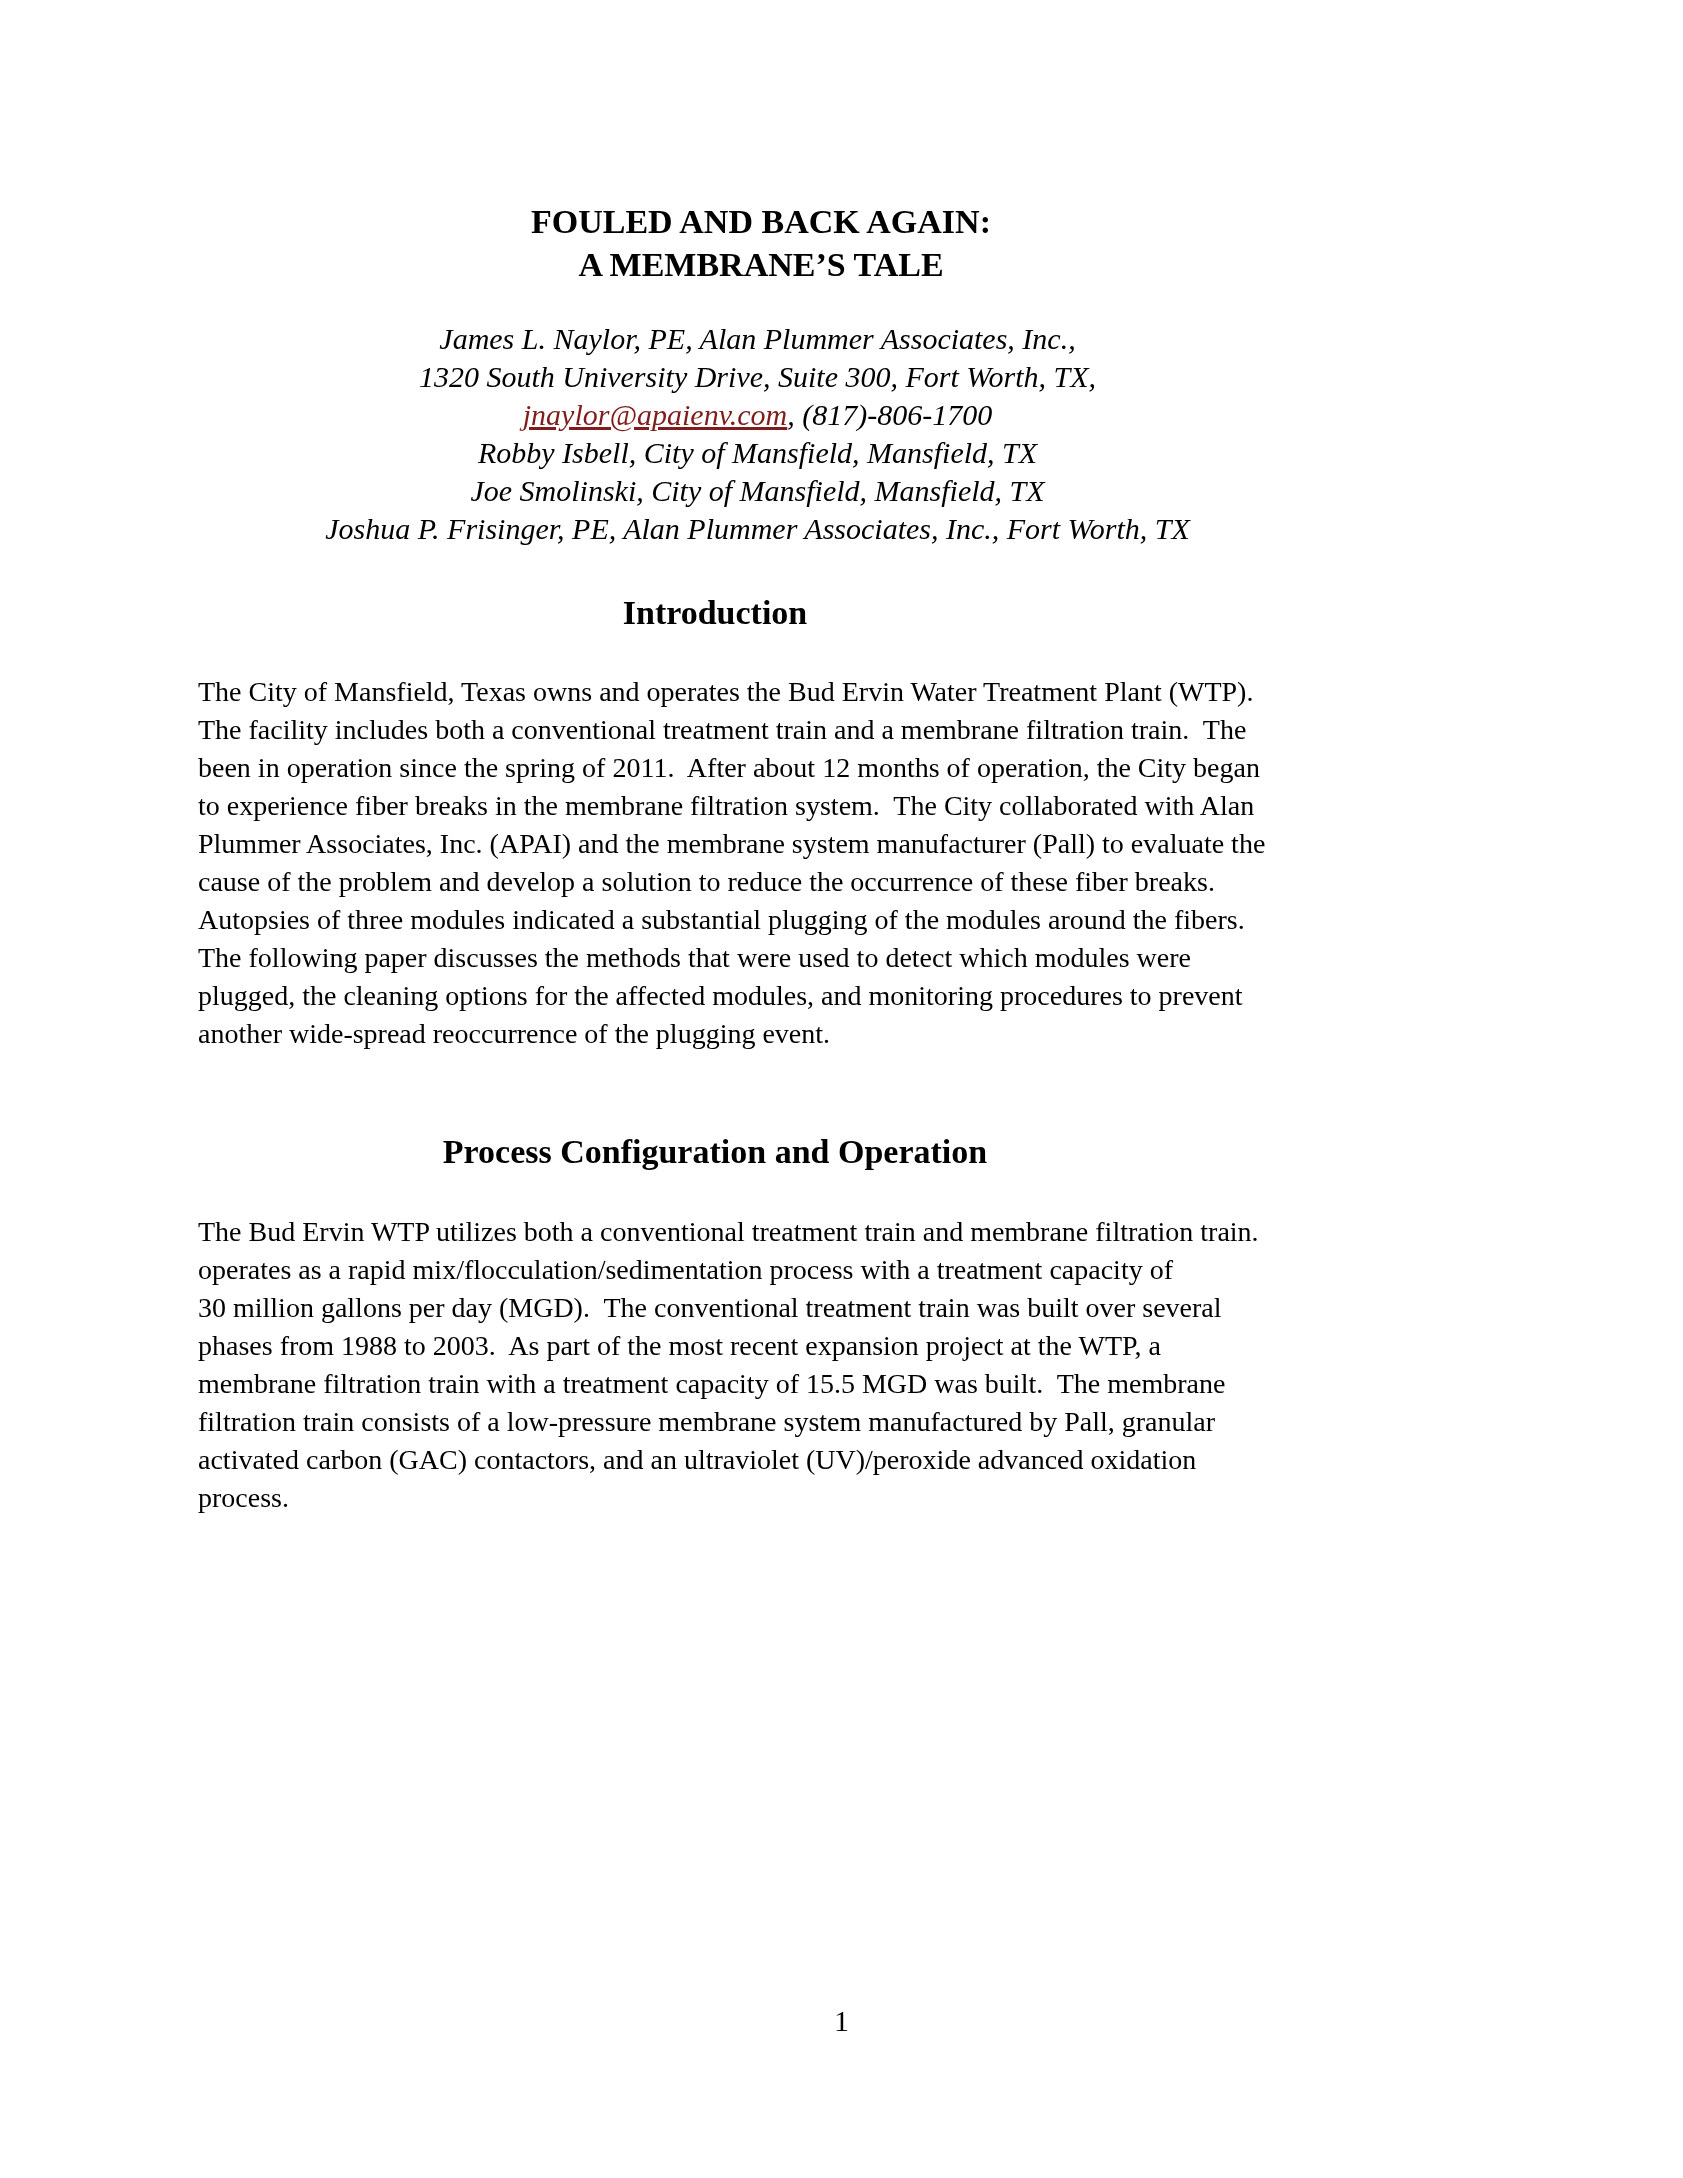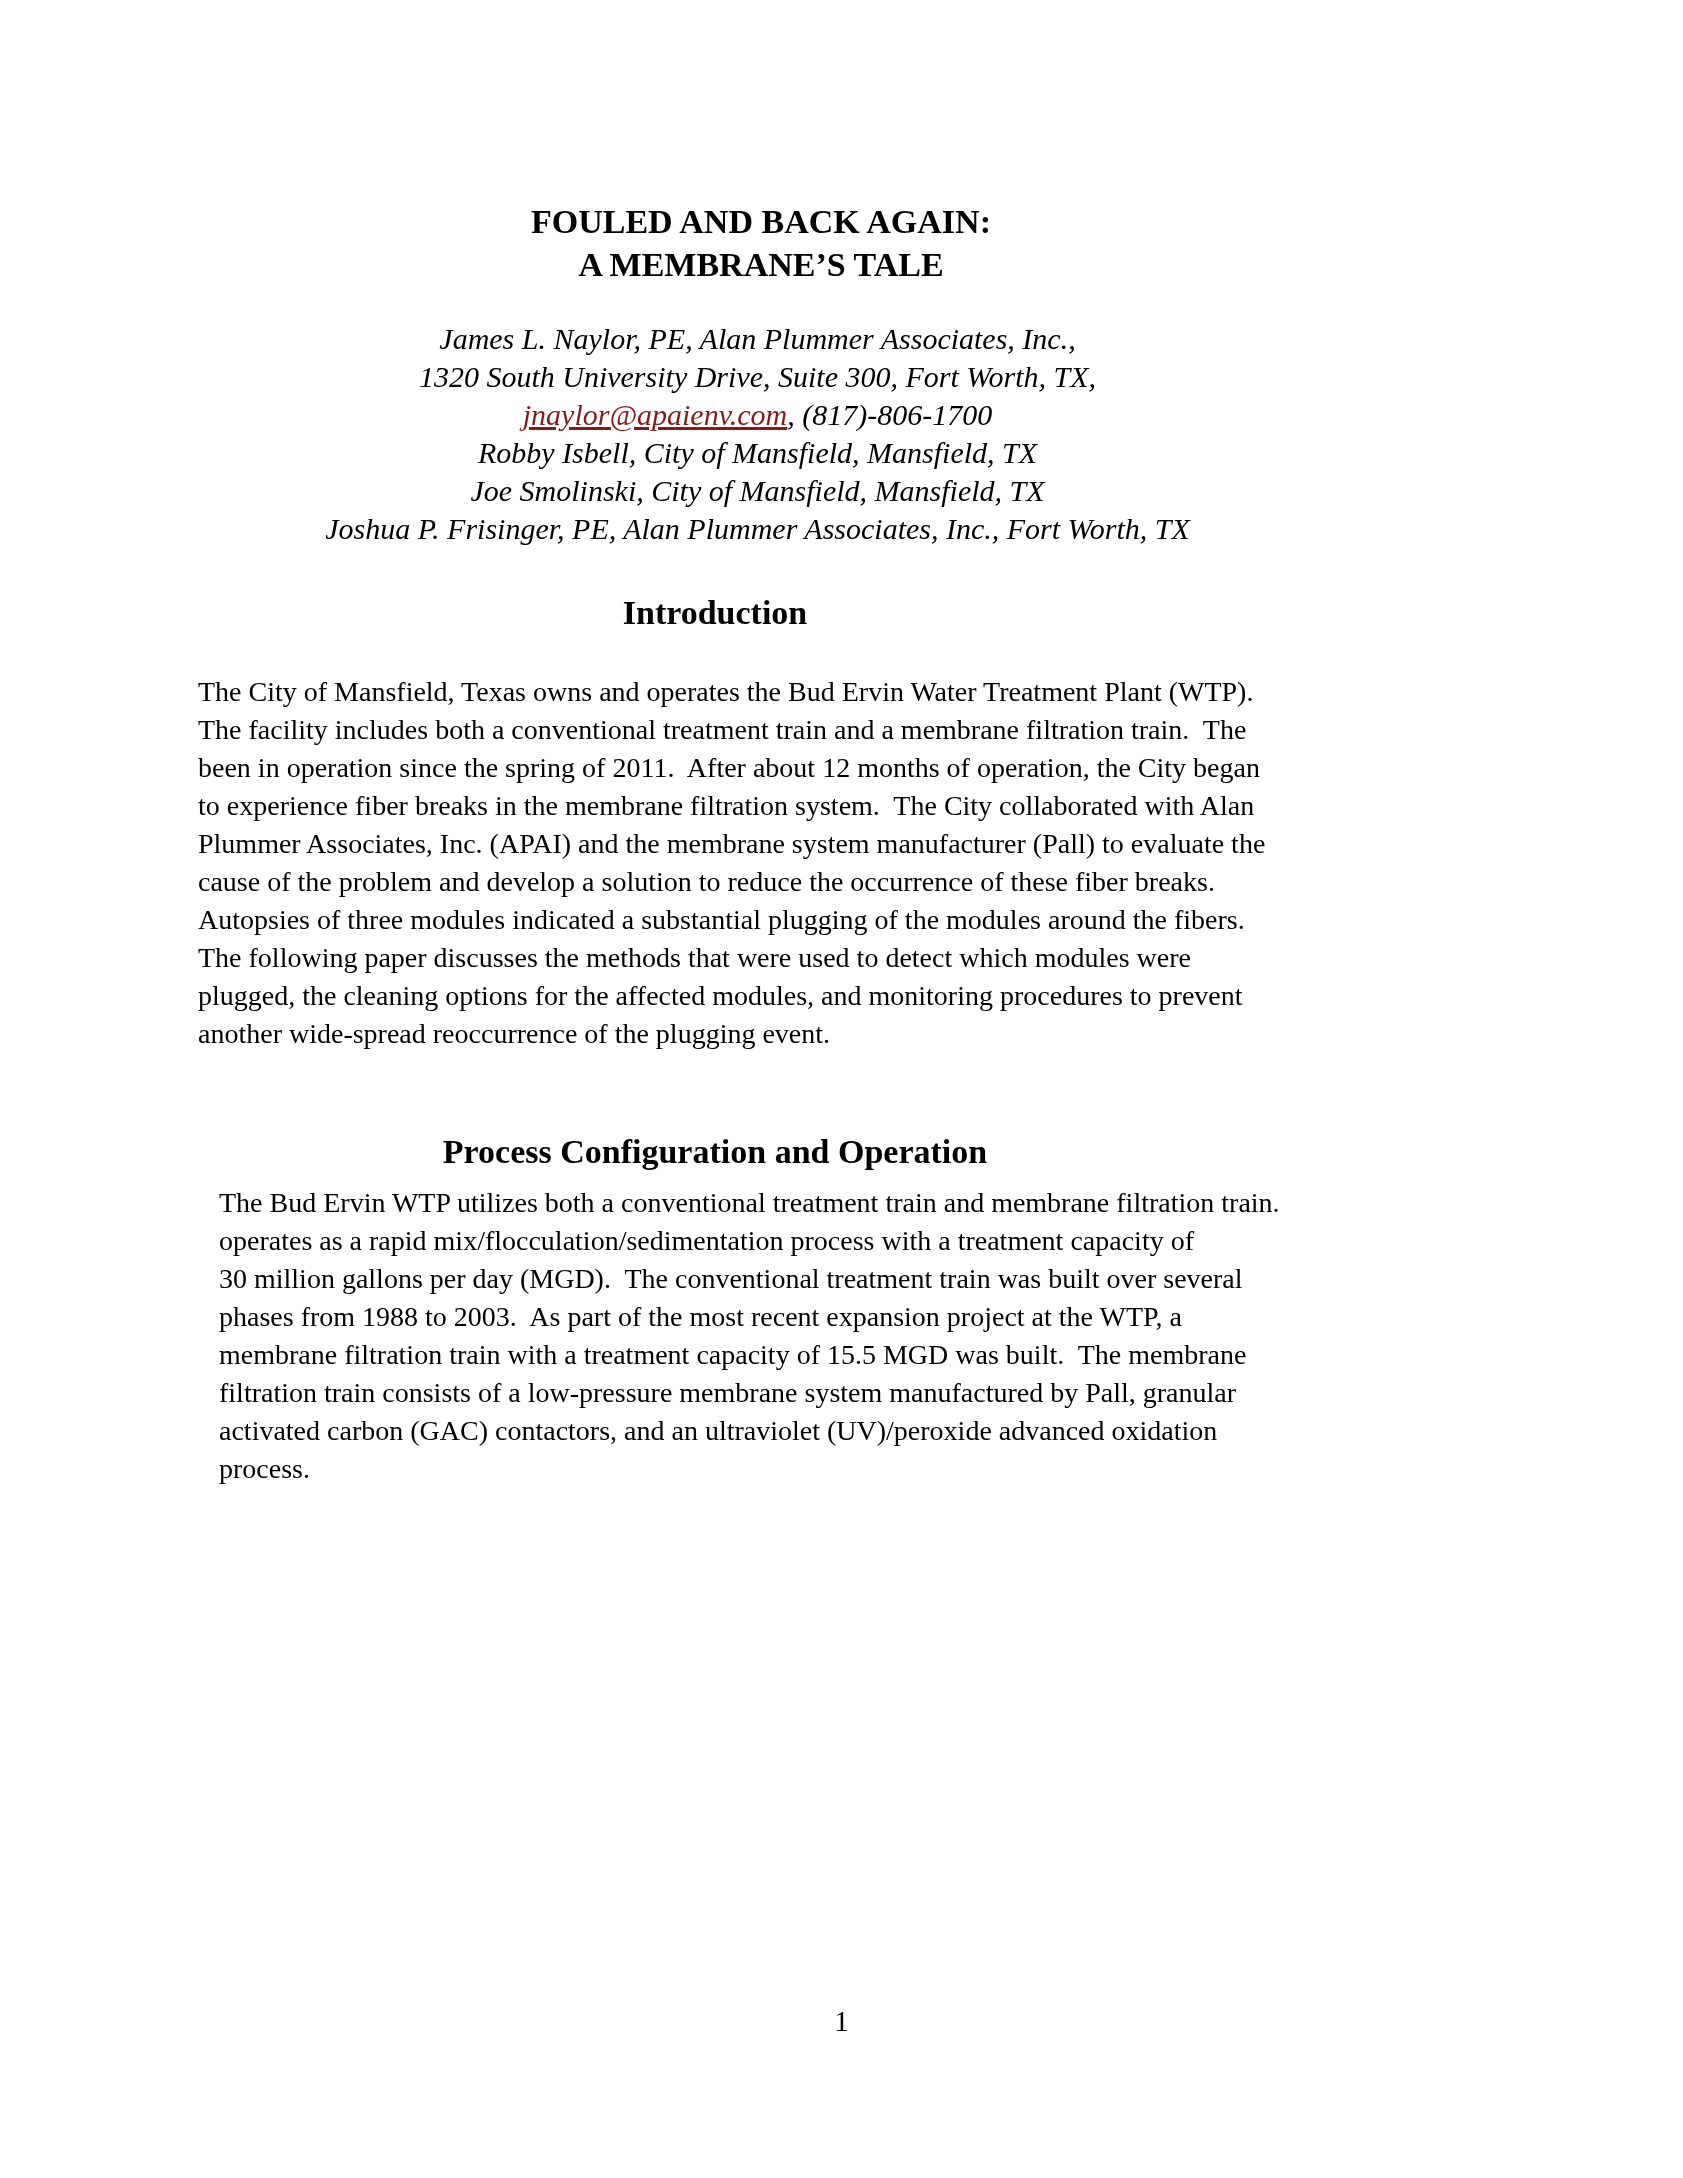--- a/index.html
+++ b/index.html
@@ -57,21 +57,21 @@
 
     .para {
       position: absolute;
       left: 198px;
       width: 1317px;
       font-size: 28px;
       line-height: 38px;
     }
     .para .line { display: block; white-space: pre; }
     .para-intro { top: 673px; }
-    .para-process { top: 1184px; margin-left: 21px; }
+    .para-process { top: 1213px; }
 
     .page-number {
       position: absolute;
       left: 0;
       width: 1683px;
       top: 2003px;
       text-align: center;
       font-size: 30px;
       line-height: 36px;
     }

